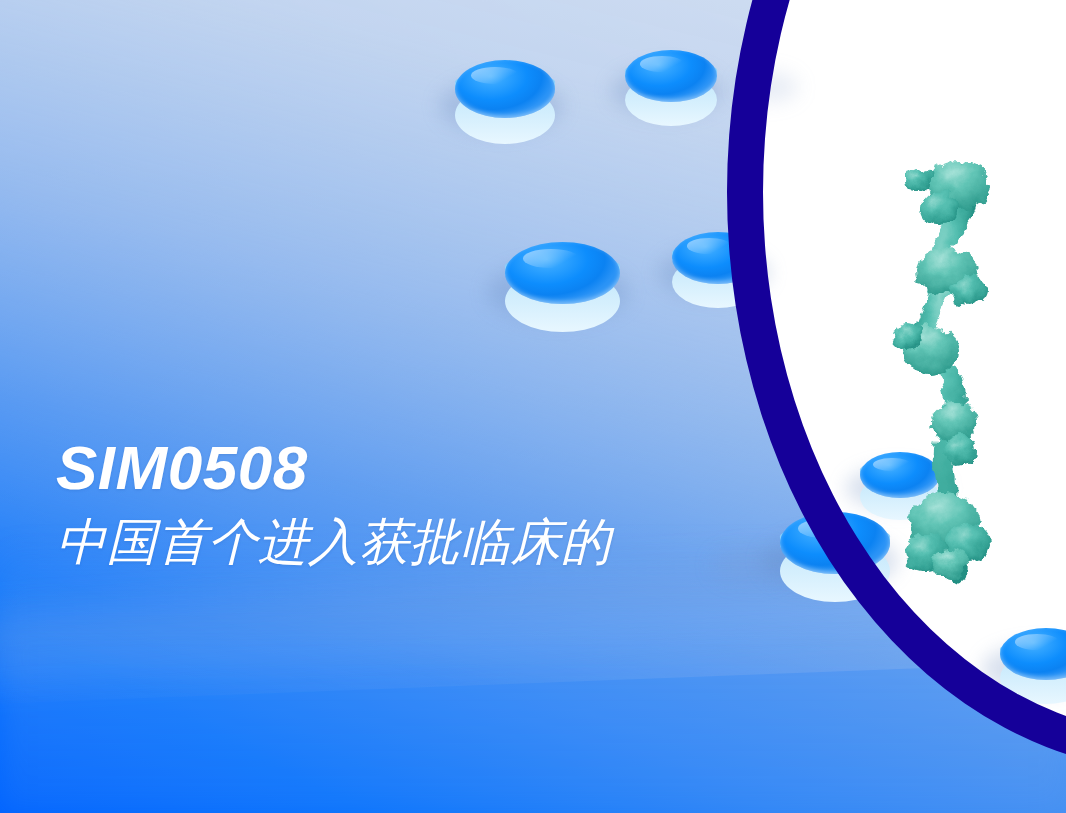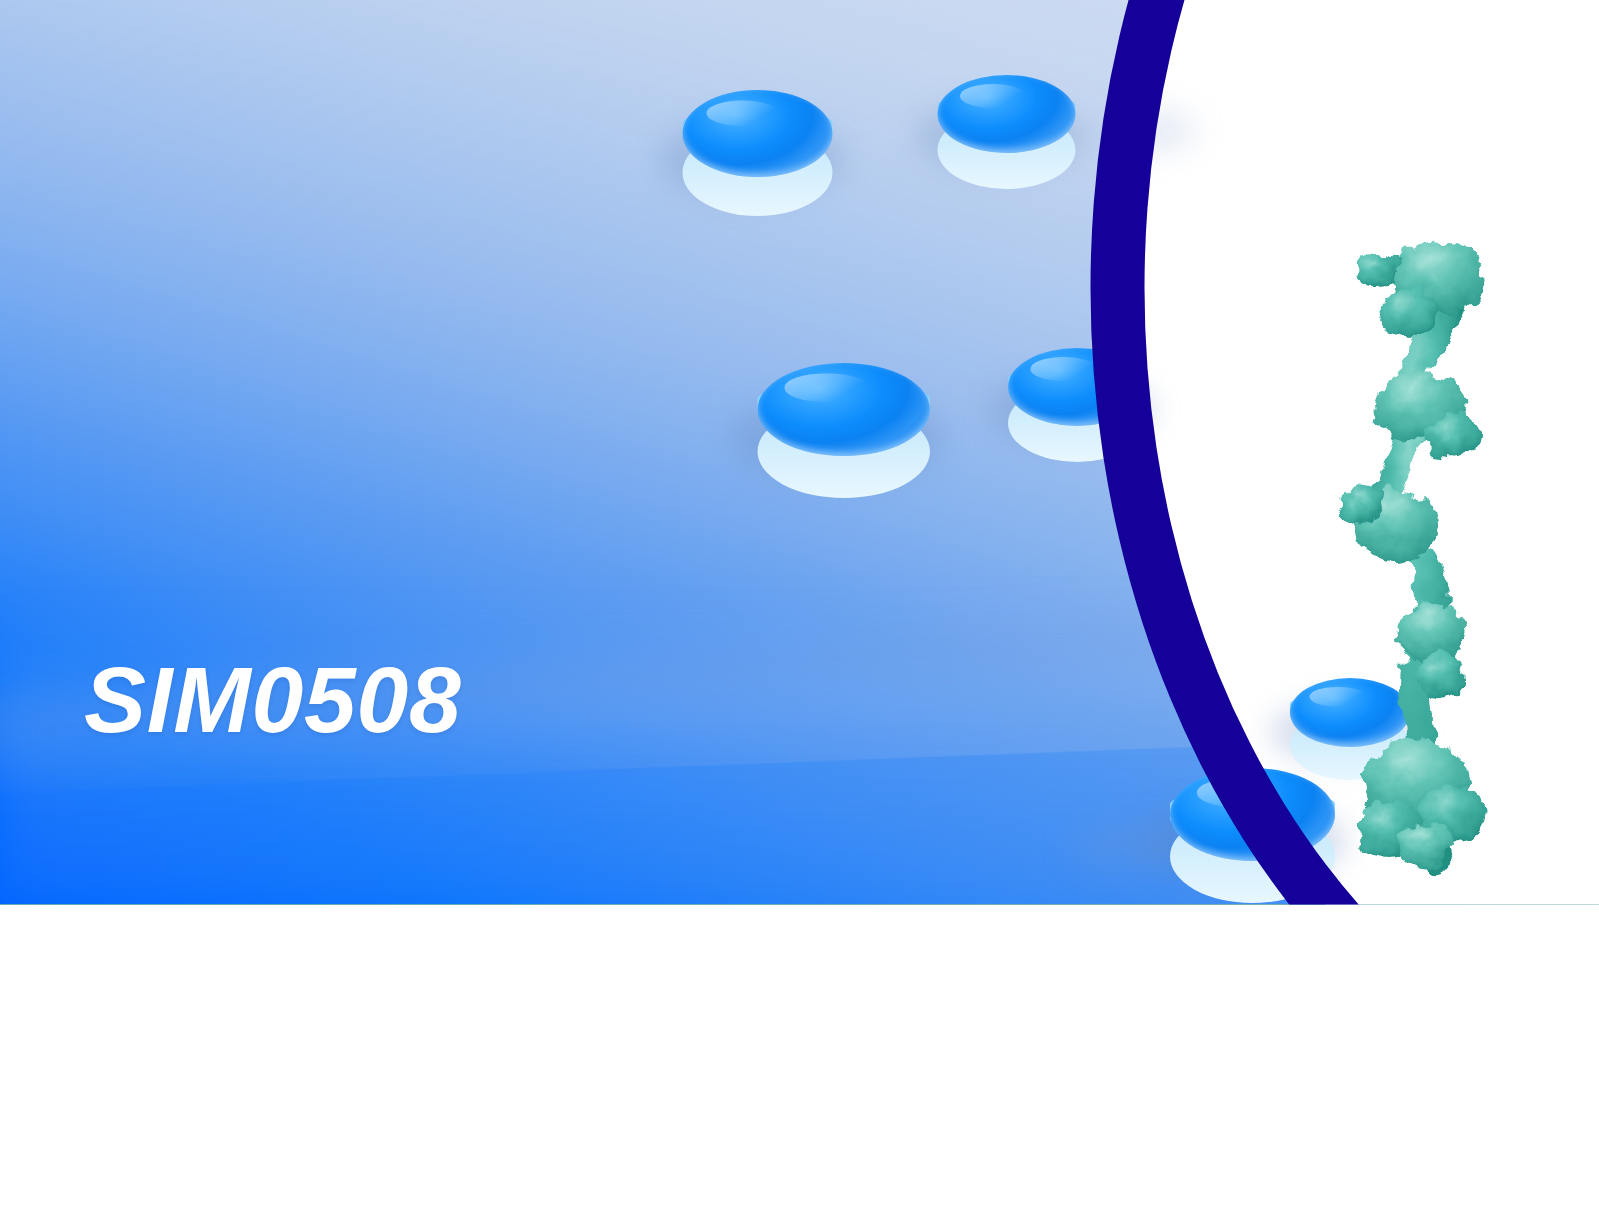--- a/index.html
+++ b/index.html
@@ -1,23 +1,23 @@
 <!DOCTYPE html>
 <html><head>
 <meta charset="utf-8">
 <style>
   * { margin:0; padding:0; box-sizing:border-box; }
   html,body { width:1066px; height:813px; overflow:hidden; background:#fff; }
   body { font-family:"Liberation Sans", sans-serif; }
 
   #poster {
     position:relative;
-    width:1066px; height:603px;
+    width:1066px; height:813px;
     overflow:hidden;
-    background:#15803d;
+    background:#8b5cf6;
   }
 
   
   .bg-base {
     position:absolute; inset:0;
     background:
       linear-gradient(28deg,
         #0064ff 0%,
         #0a74fd 14%,
         #2f86f7 30%,
@@ -300,16 +300,17 @@
       <ellipse cx="64" cy="372" rx="36" ry="29" fill="url(#tealG2)"></ellipse>
       <ellipse cx="88" cy="392" rx="22" ry="19" fill="url(#tealG)"></ellipse>
       <ellipse cx="46" cy="402" rx="21" ry="18" fill="url(#tealG)"></ellipse>
       <ellipse cx="70" cy="414" rx="18" ry="15" fill="url(#tealG2)"></ellipse>
     </g>
   </svg>
 
   <div class="copy">
     <div class="title">SIM0508</div>
     <div class="subtitle">
+      <span class="ln">中国首个进入获批临床的</span>
     </div>
   </div>
 
 </div>
 
 </body></html>

